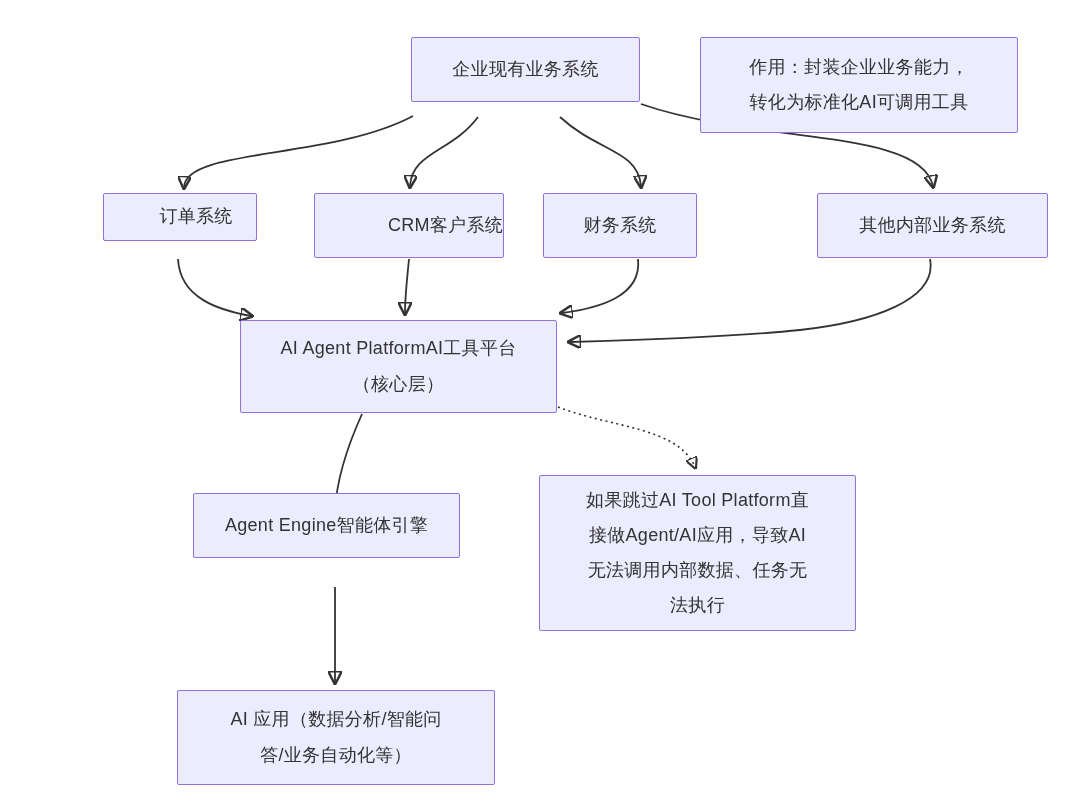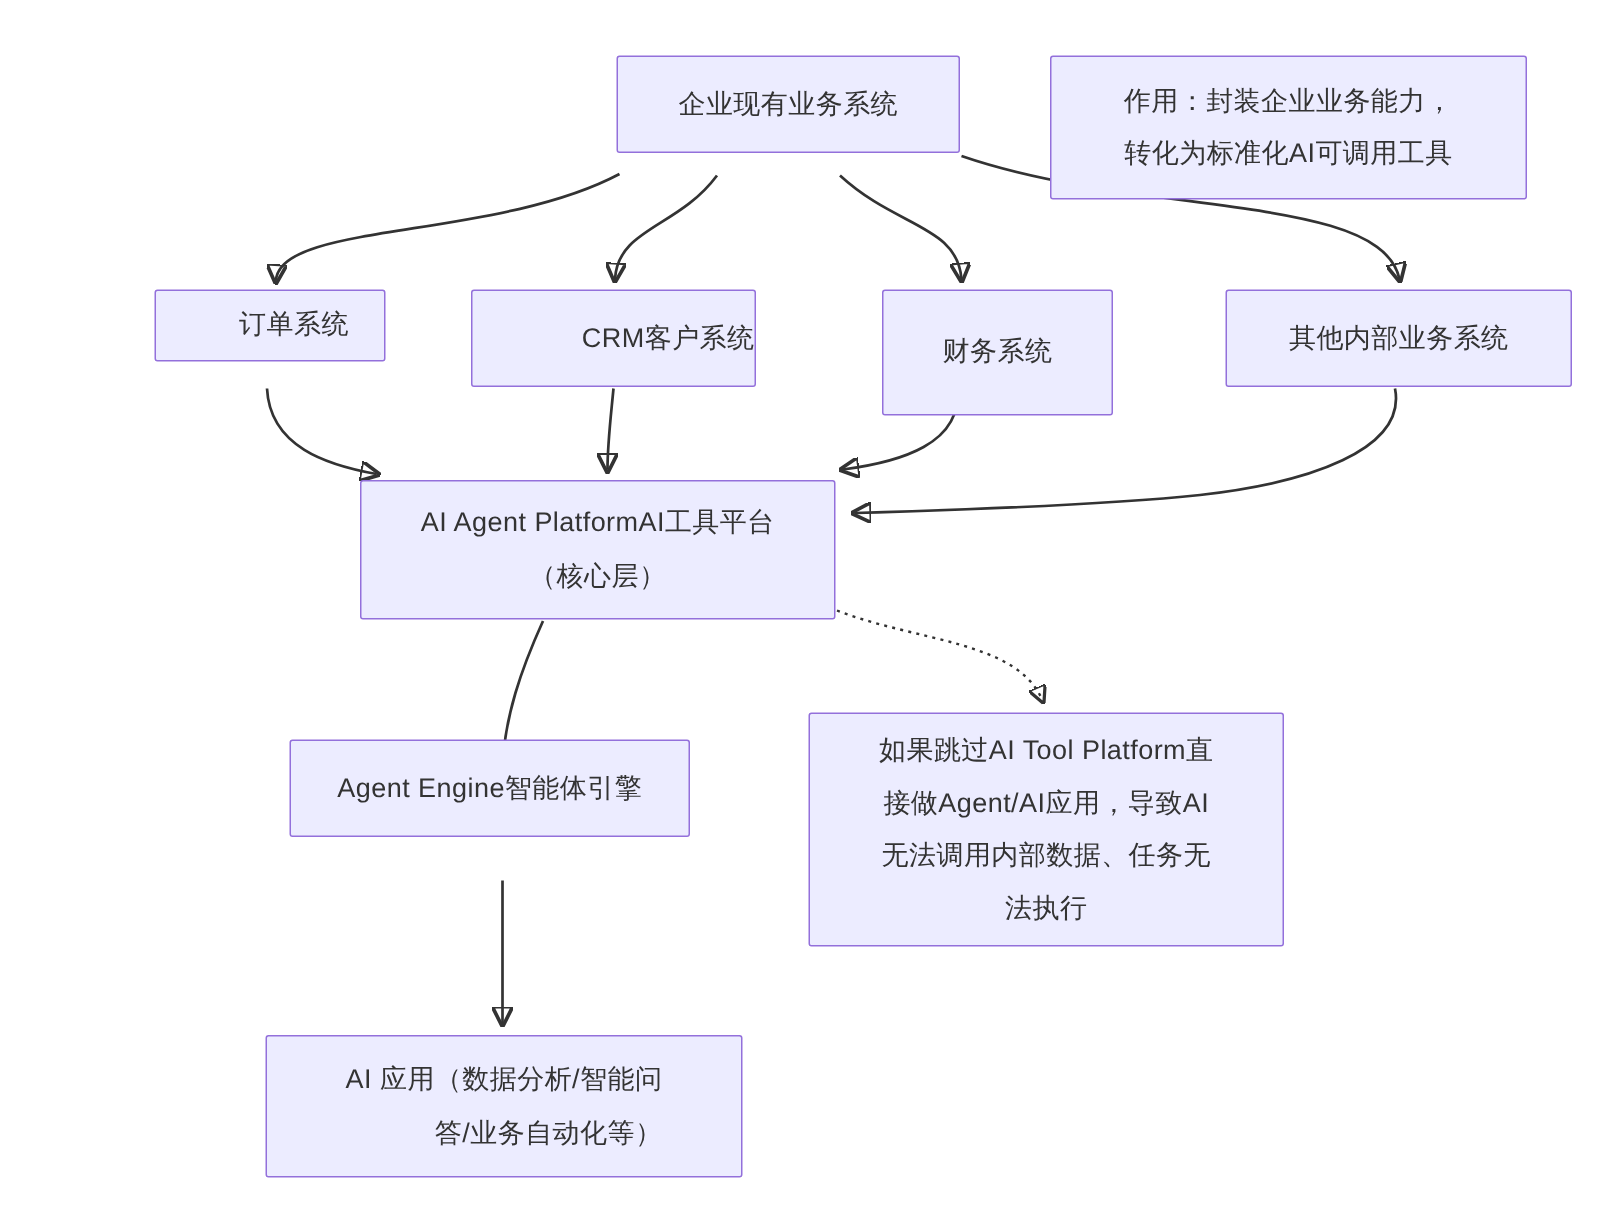--- a/index.html
+++ b/index.html
@@ -47,26 +47,26 @@
   }
   .node span {
     white-space: pre-line;
     display: block;
     letter-spacing: 0.3px;
   }
   .n-enterprise { left: 411px; top: 37px;  width: 229px; height: 65px; }
   .n-note       { left: 700px; top: 37px;  width: 318px; height: 96px; }
   .n-order      { left: 103px; top: 193px; width: 154px; height: 48px; padding-left: 32px; }
   .n-crm        { left: 314px; top: 193px; width: 190px; height: 65px; justify-content: flex-end; }
-  .n-finance    { left: 588px; top: 193px; width: 154px; height: 84px; }
+  .n-finance    { left: 543px; top: 193px; width: 154px; height: 65px; }
   .n-other      { left: 817px; top: 193px; width: 231px; height: 65px; }
   .n-platform   { left: 240px; top: 320px; width: 317px; height: 93px; }
   .n-warning    { left: 539px; top: 475px; width: 317px; height: 156px; }
   .n-agent      { left: 193px; top: 493px; width: 267px; height: 65px; }
-  .n-app        { left: 177px; top: 690px; width: 318px; height: 95px; text-align: right; }
+  .n-app        { left: 177px; top: 690px; width: 318px; height: 95px; }
 </style>
 </head>
 <body>
 
 <div class="stage">
 
   <svg class="edges" viewBox="0 0 1080 810" aria-hidden="true">
     <defs>
       <marker id="arrowhead" viewBox="0 0 10 10" refX="8" refY="5" markerWidth="7.5" markerHeight="7.5" orient="auto-start-reverse">
         <path d="M0,0 L10,5 L0,10 z" fill="#333333" stroke="none"></path>

